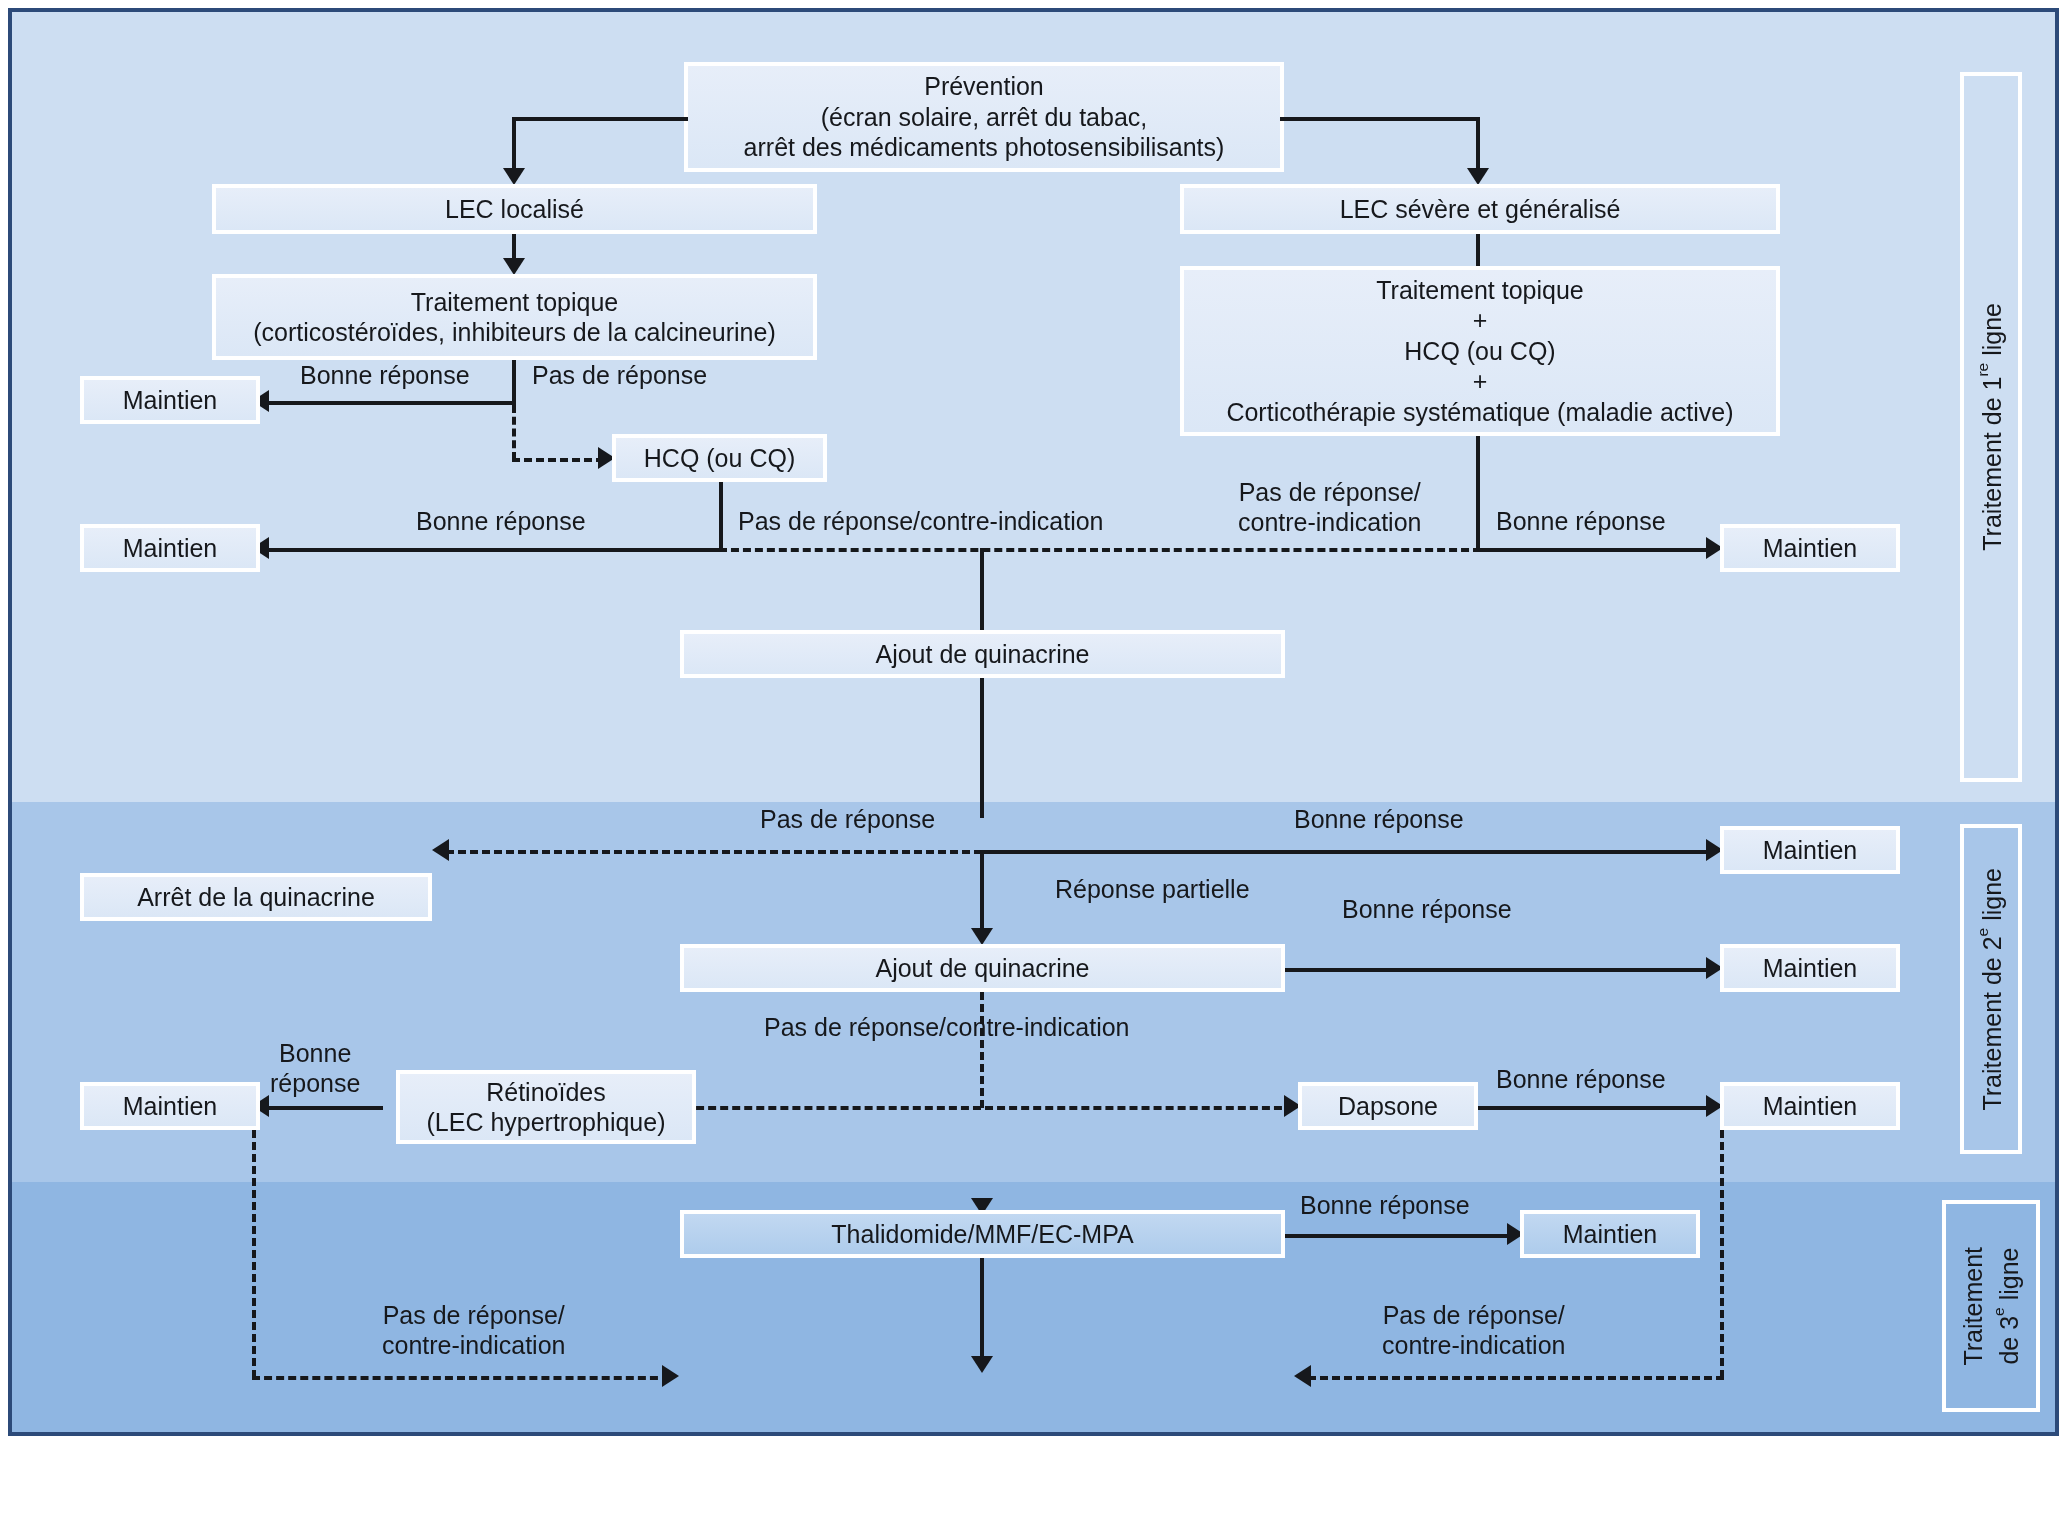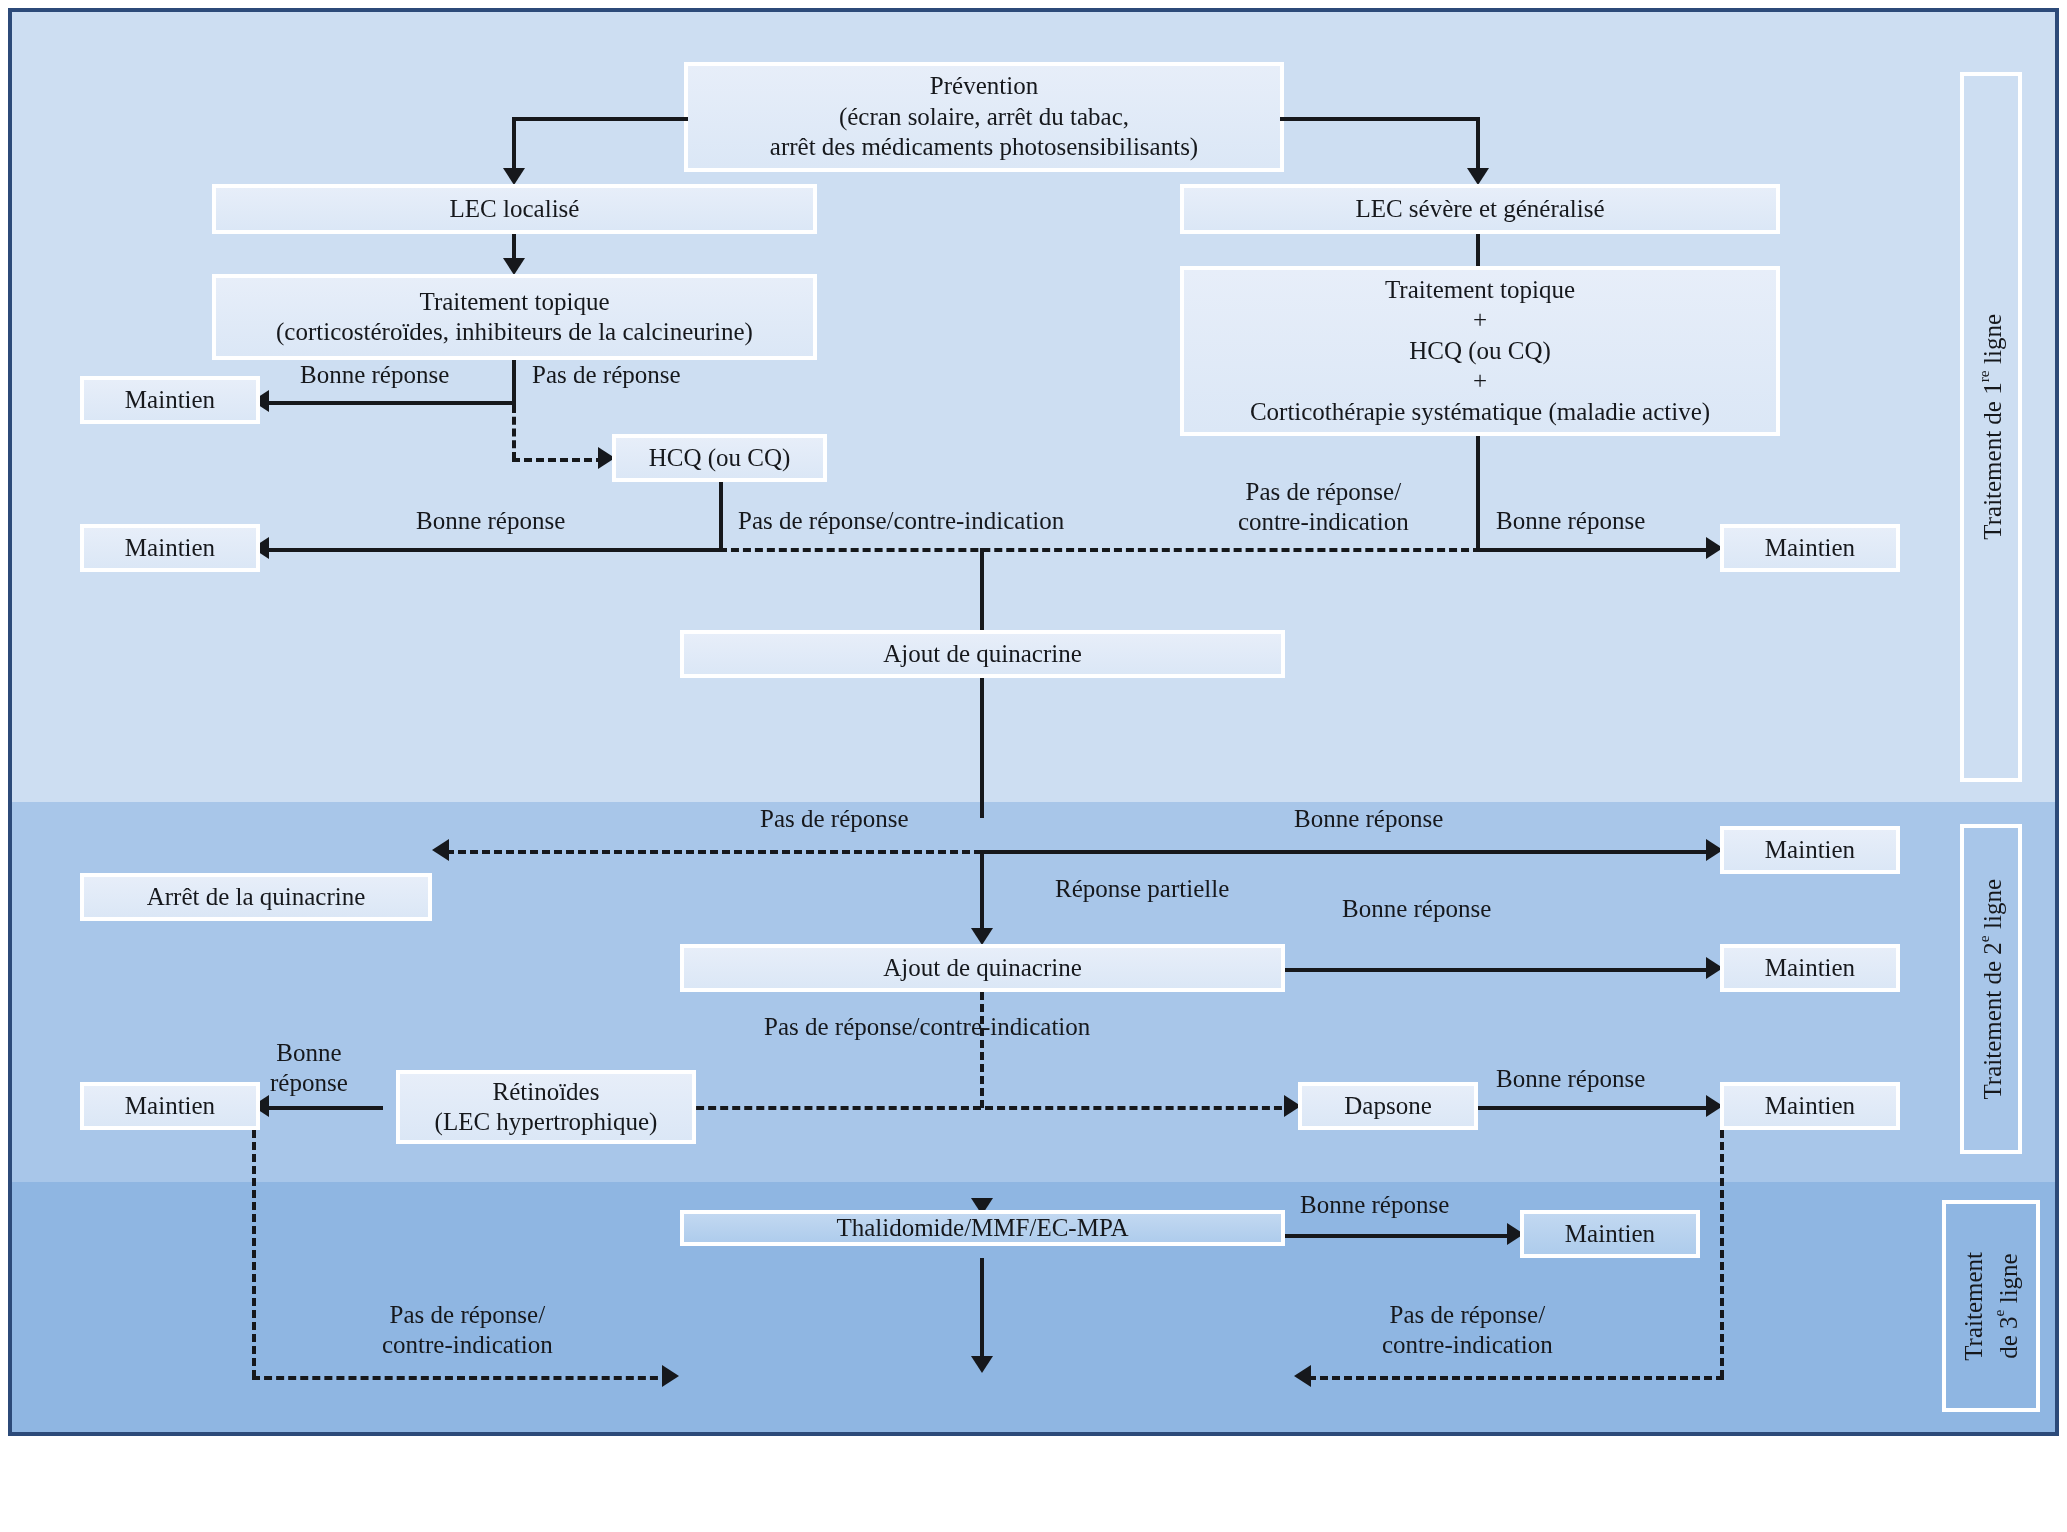--- a/index.html
+++ b/index.html
@@ -1,20 +1,20 @@
 <!DOCTYPE html>
 <html><head>
 <meta charset="utf-8">
 <style>
   html,body{margin:0;padding:0;background:#ffffff;}
   body{font-family:"Liberation Sans",sans-serif;}
   #page{position:relative;width:2067px;height:1532px;background:#fff;overflow:hidden;}
 
   
-  #frame{position:absolute;left:8px;top:8px;width:2051px;height:1428px;border:4px solid #2c4a79;box-sizing:border-box;background:#cfdef3;font-family:Liberation Serif, serif;}
+  #frame{position:absolute;left:8px;top:8px;width:2051px;height:1428px;border:4px solid #2c4a79;box-sizing:border-box;background:#cfdef3;}
 
   
   .band{position:absolute;left:0;right:0;}
   #band1{top:0;height:790px;background:#cddef2;}
   #band2{top:790px;height:380px;background:#a8c6e9;}
   #band3{top:1170px;height:250px;background:#8fb6e2;}
 
   
   #canvas{position:absolute;left:0;top:0;width:2043px;height:1420px;}
 
@@ -200,21 +200,21 @@
       </div>
       <div class="lbl" style="left:1484px;top:1052px;">Bonne réponse</div>
       <div class="hline" style="left:1466px;top:1094px;width:238px;"></div>
       <div class="arrow-r" style="left:1694px;top:1083px;"></div>
       <div class="node" style="left:1708px;top:1070px;width:180px;height:48px;">
         <span>Maintien</span>
       </div>
 
       <div class="arrow-d" style="left:959px;top:1186px;"></div>
 
-      <div class="node b3" style="left:668px;top:1198px;width:605px;height:36px;">
+      <div class="node b3" style="left:668px;top:1198px;width:605px;height:48px;">
         <span>Thalidomide/MMF/EC-MPA</span>
       </div>
 
       <div class="lbl" style="left:1288px;top:1178px;">Bonne réponse</div>
       <div class="hline" style="left:1273px;top:1222px;width:232px;"></div>
       <div class="arrow-r" style="left:1495px;top:1211px;"></div>
       <div class="node b3" style="left:1508px;top:1198px;width:180px;height:48px;">
         <span>Maintien</span>
       </div>
 

